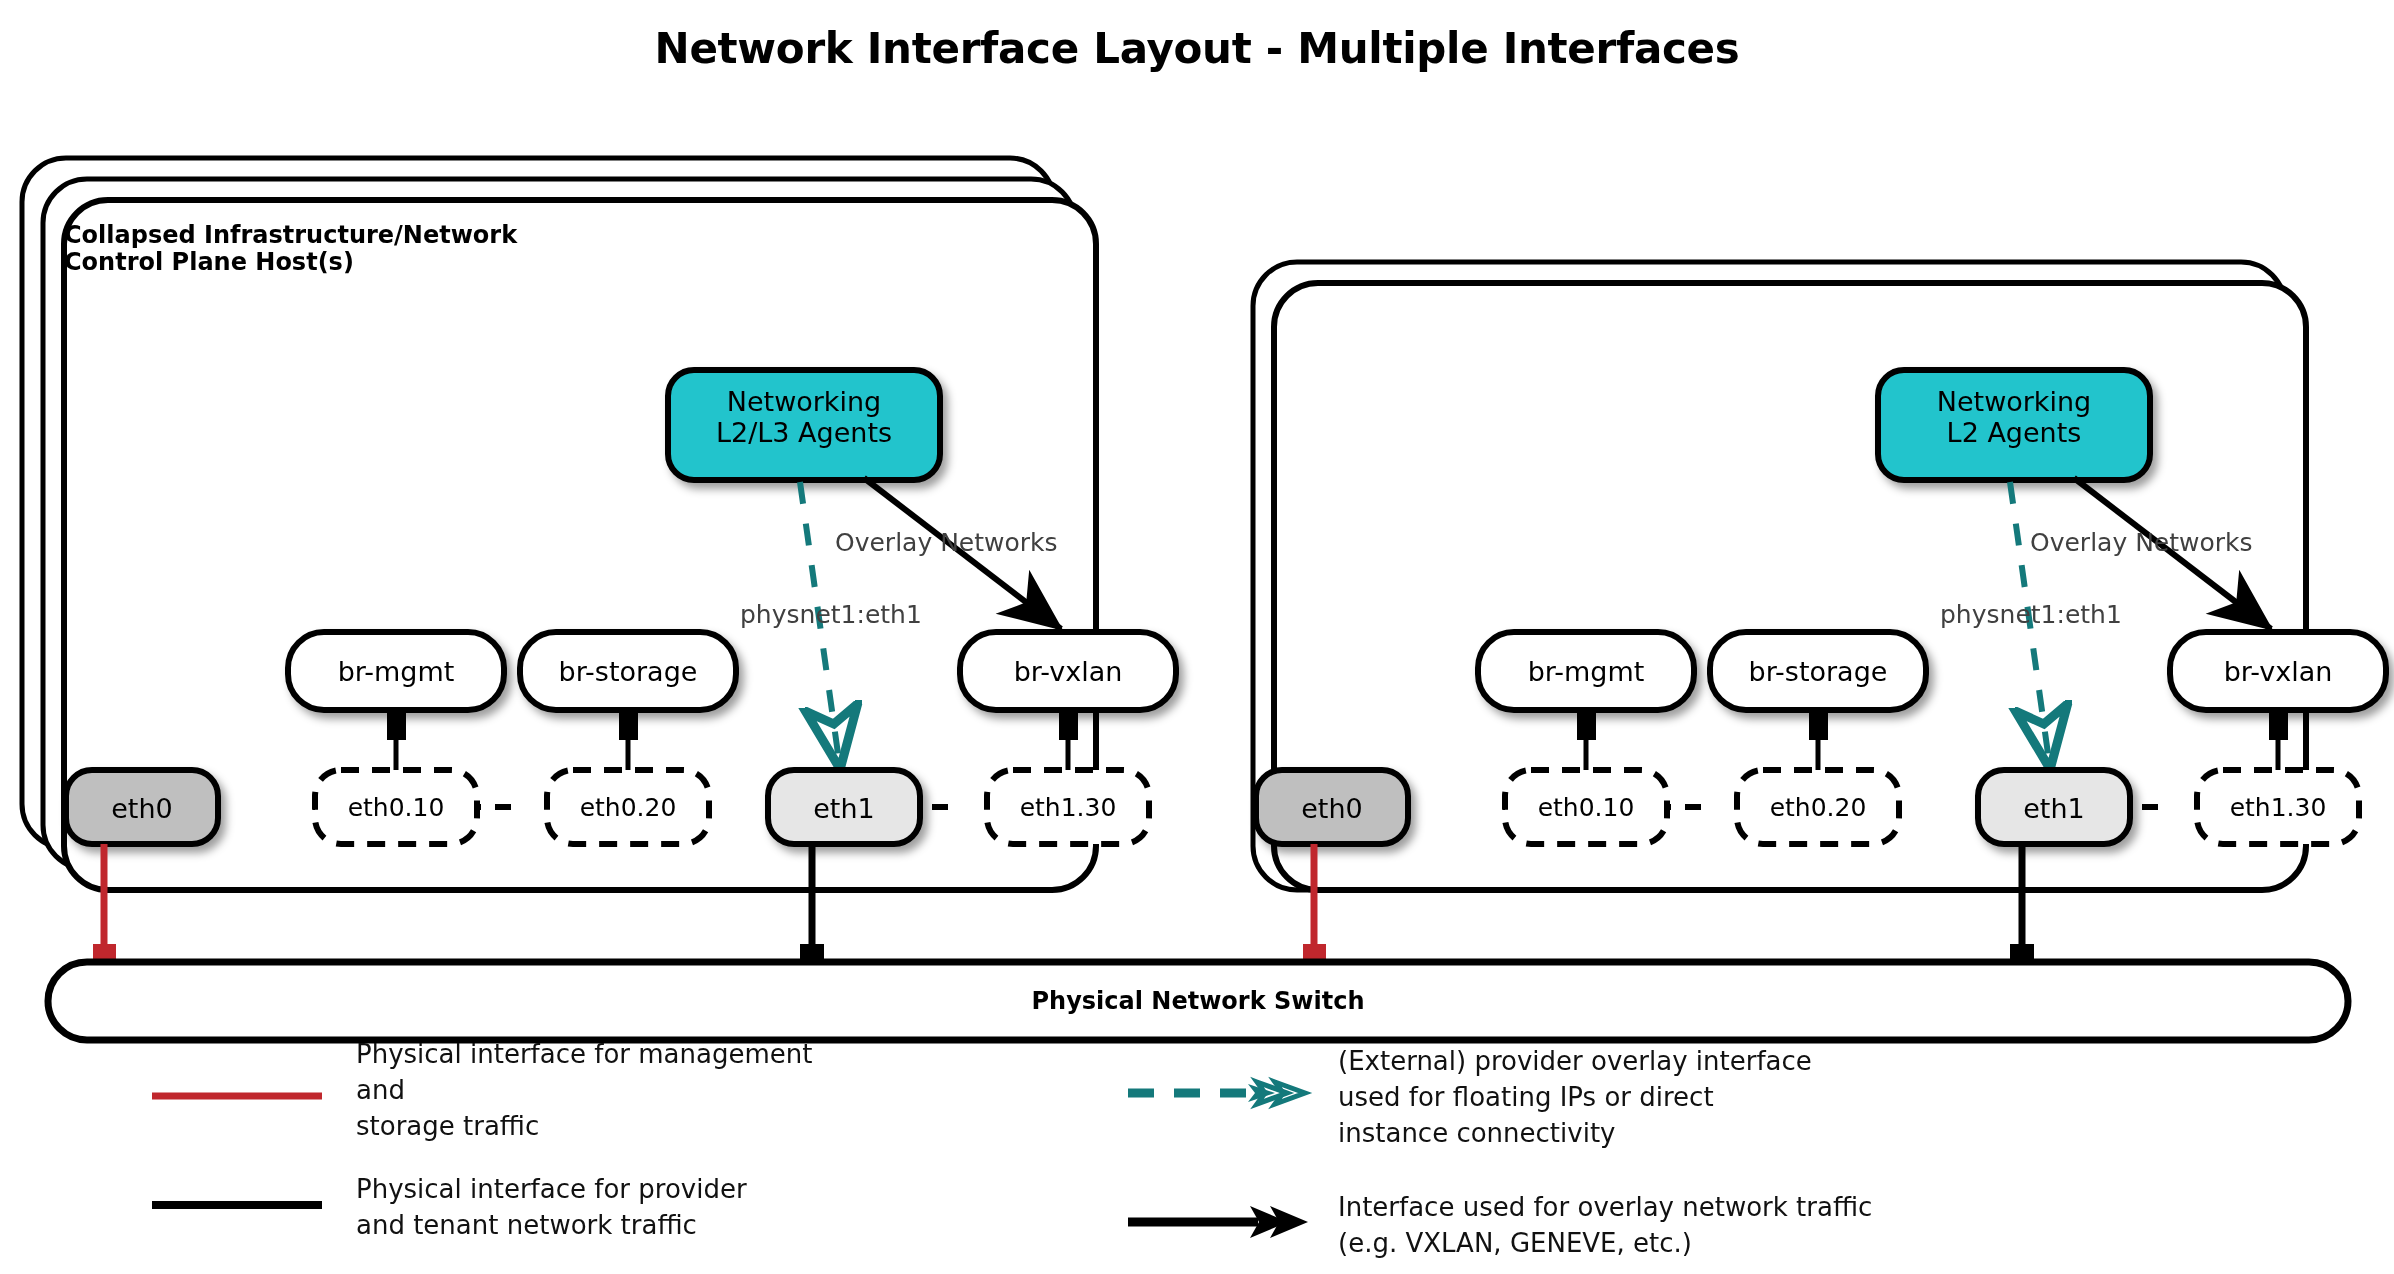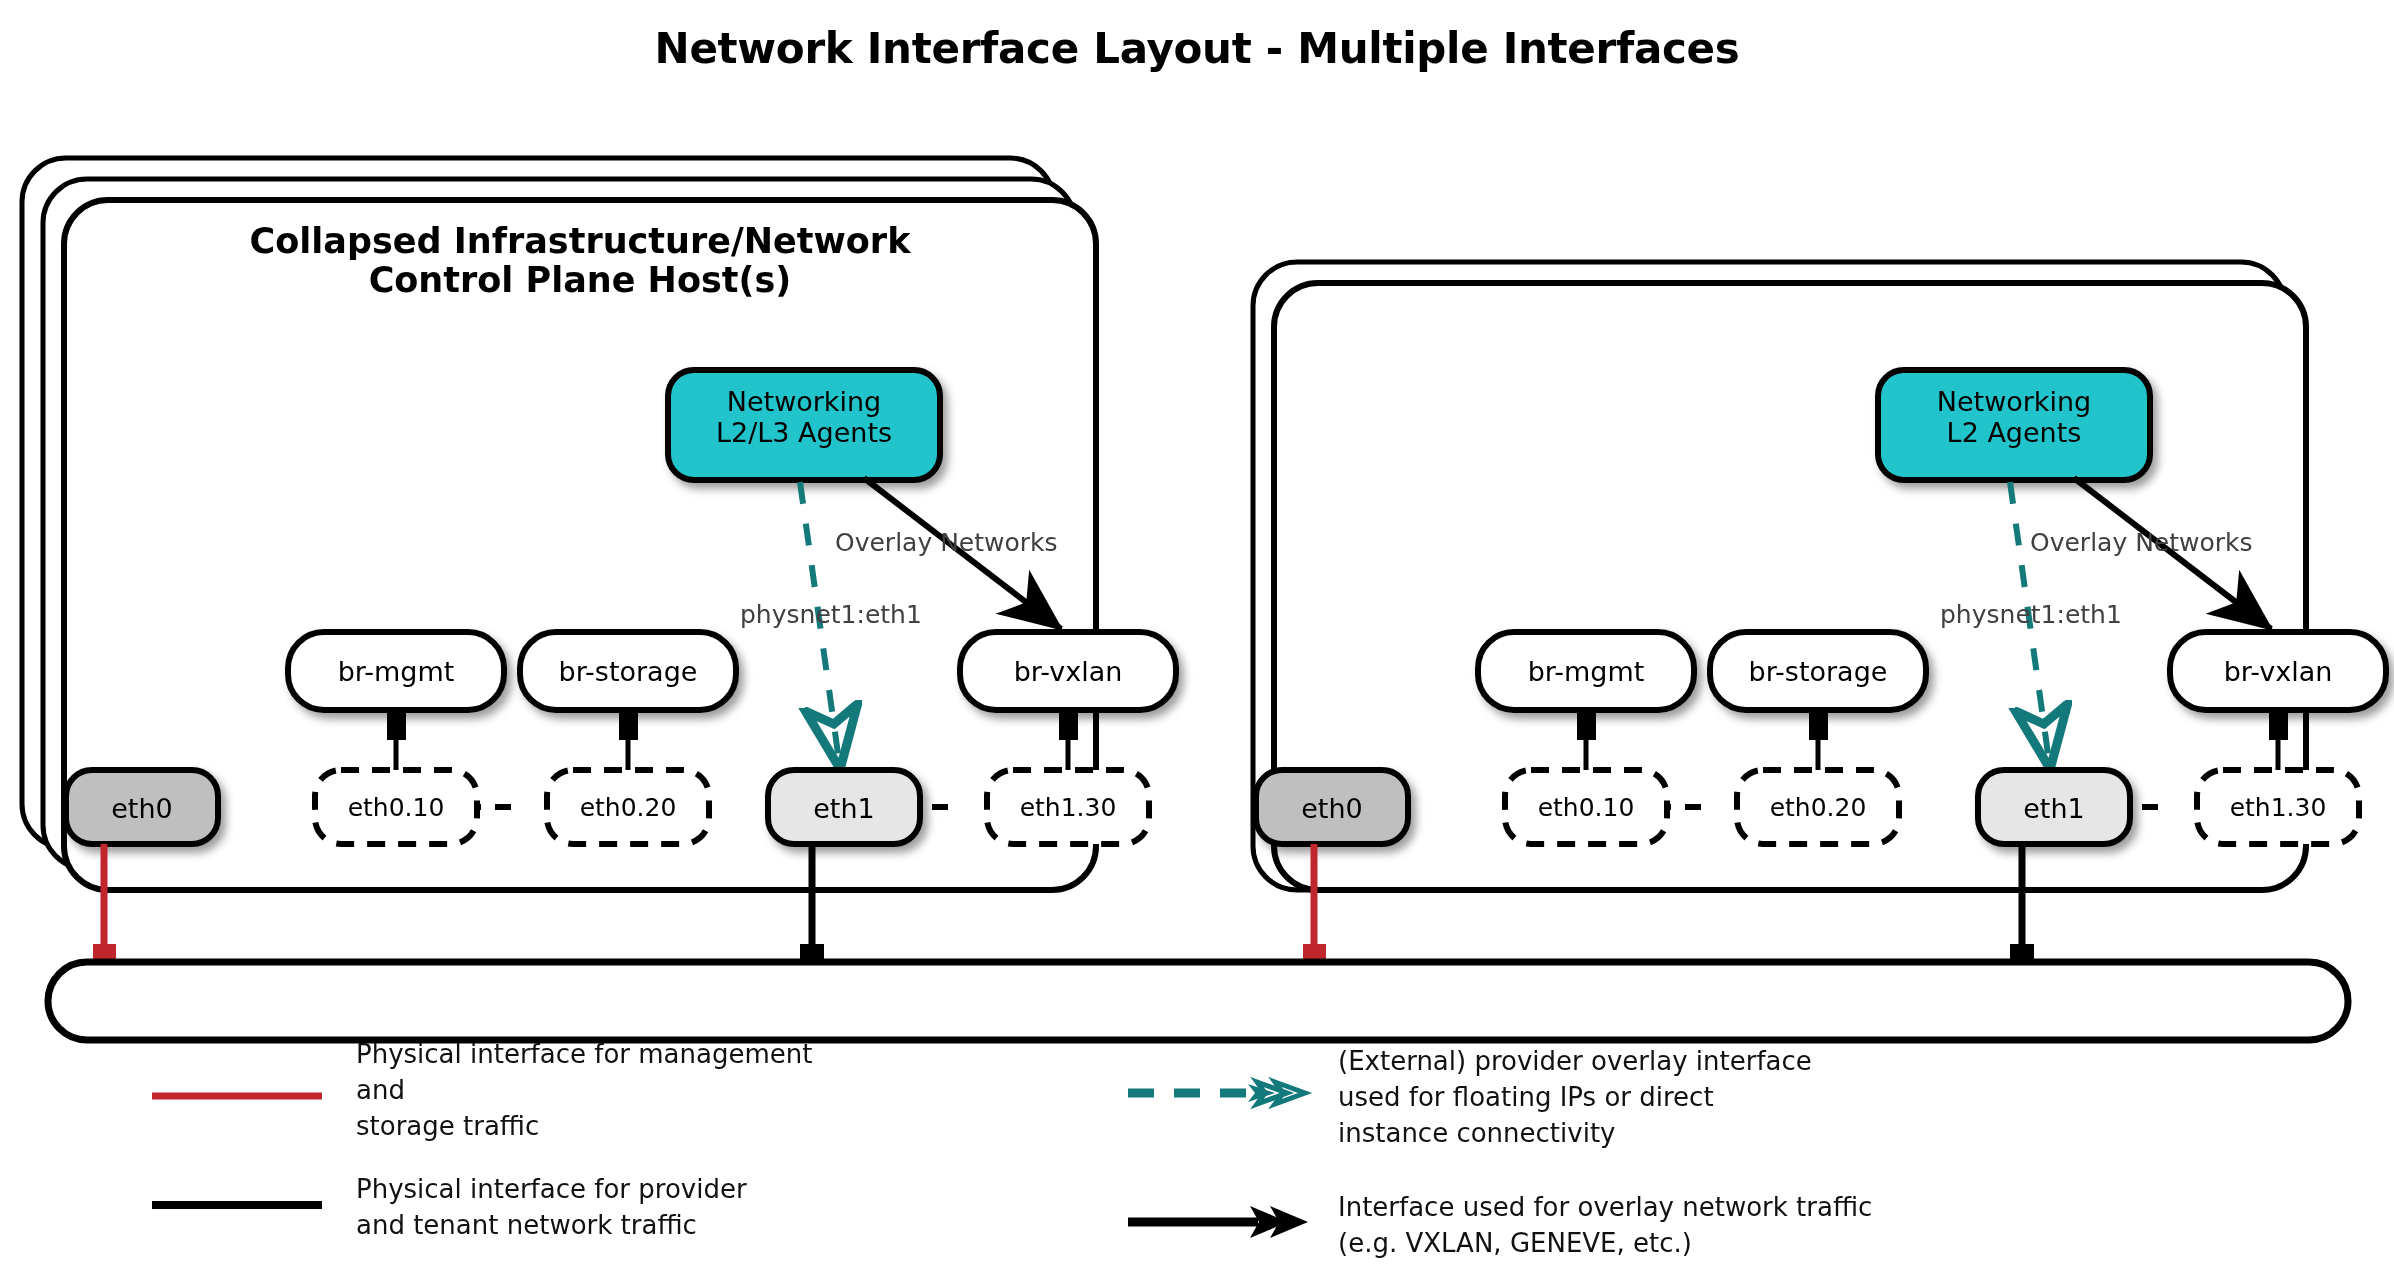--- a/index.html
+++ b/index.html
@@ -19,24 +19,24 @@
     text-align:center;
     font-family:"DejaVu Sans", sans-serif;
     font-size:42px;
     font-weight:bold;
     color:#000000;
     letter-spacing:-0.3px;
   }
 
   .host-title{
     position:absolute;
-    text-align:center;
+    text-align:left;
     font-family:"DejaVu Sans", sans-serif;
     font-weight:bold;
-    font-size:35px;
+    font-size:24px;
     color:#000000;
     line-height:1.12;
   }
 
   .node-label{
     position:absolute;
     text-align:center;
     font-family:"DejaVu Sans", sans-serif;
     font-size:27px;
     color:#000000;
@@ -252,20 +252,21 @@
   <div class="node-label small" style="left:547px;top:794px;width:162px;">eth0.20</div>
   <div class="node-label" style="left:768px;top:793px;width:152px;">eth1</div>
   <div class="node-label small" style="left:987px;top:794px;width:162px;">eth1.30</div>
 
   <div class="node-label" style="left:1256px;top:793px;width:152px;">eth0</div>
   <div class="node-label small" style="left:1505px;top:794px;width:162px;">eth0.10</div>
   <div class="node-label small" style="left:1737px;top:794px;width:162px;">eth0.20</div>
   <div class="node-label" style="left:1978px;top:793px;width:152px;">eth1</div>
   <div class="node-label small" style="left:2197px;top:794px;width:162px;">eth1.30</div>
 
+  <div class="switch-label" style="left:48px;top:987px;width:2300px;">Physical Network Switch</div>
 
   <div class="legend-text" style="left:356px;top:1037px;width:500px;">Physical interface for management and
 storage traffic</div>
   <div class="legend-text" style="left:356px;top:1172px;width:500px;">Physical interface for provider
 and tenant network traffic</div>
   <div class="legend-text" style="left:1338px;top:1044px;width:560px;">(External) provider overlay interface
 used for floating IPs or direct
 instance connectivity</div>
   <div class="legend-text" style="left:1338px;top:1190px;width:620px;">Interface used for overlay network traffic
 (e.g. VXLAN, GENEVE, etc.)</div>

